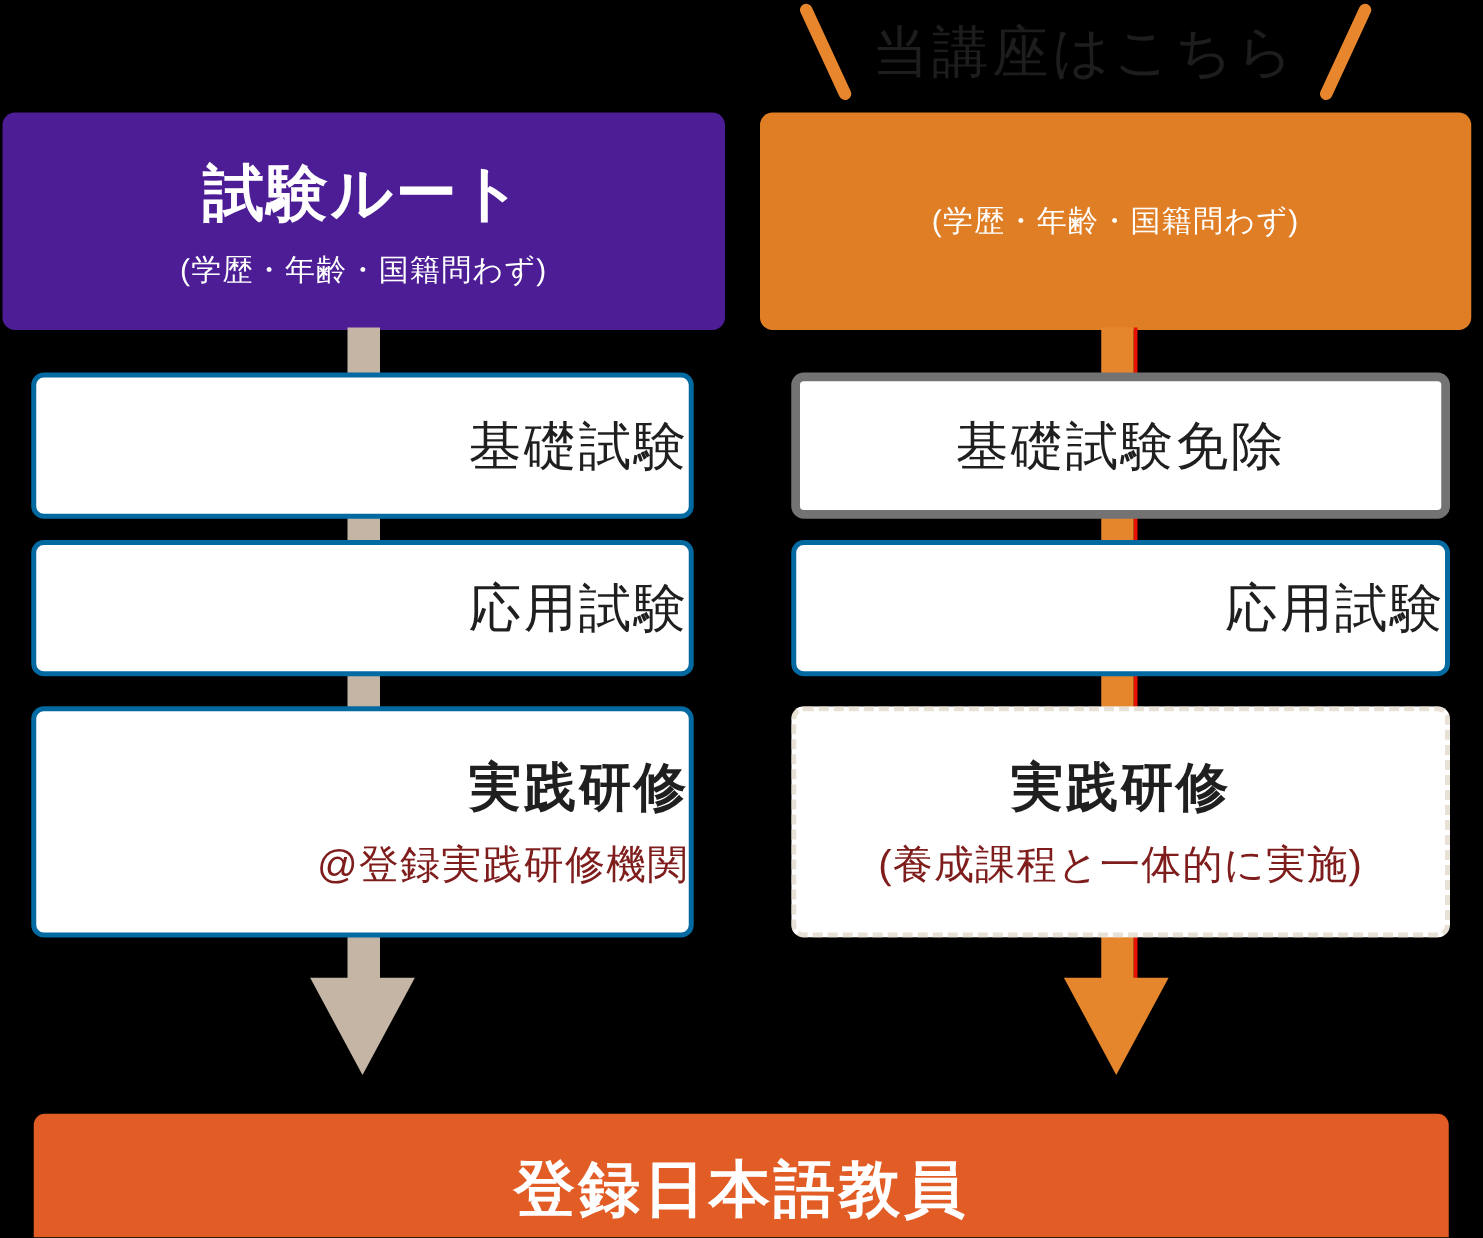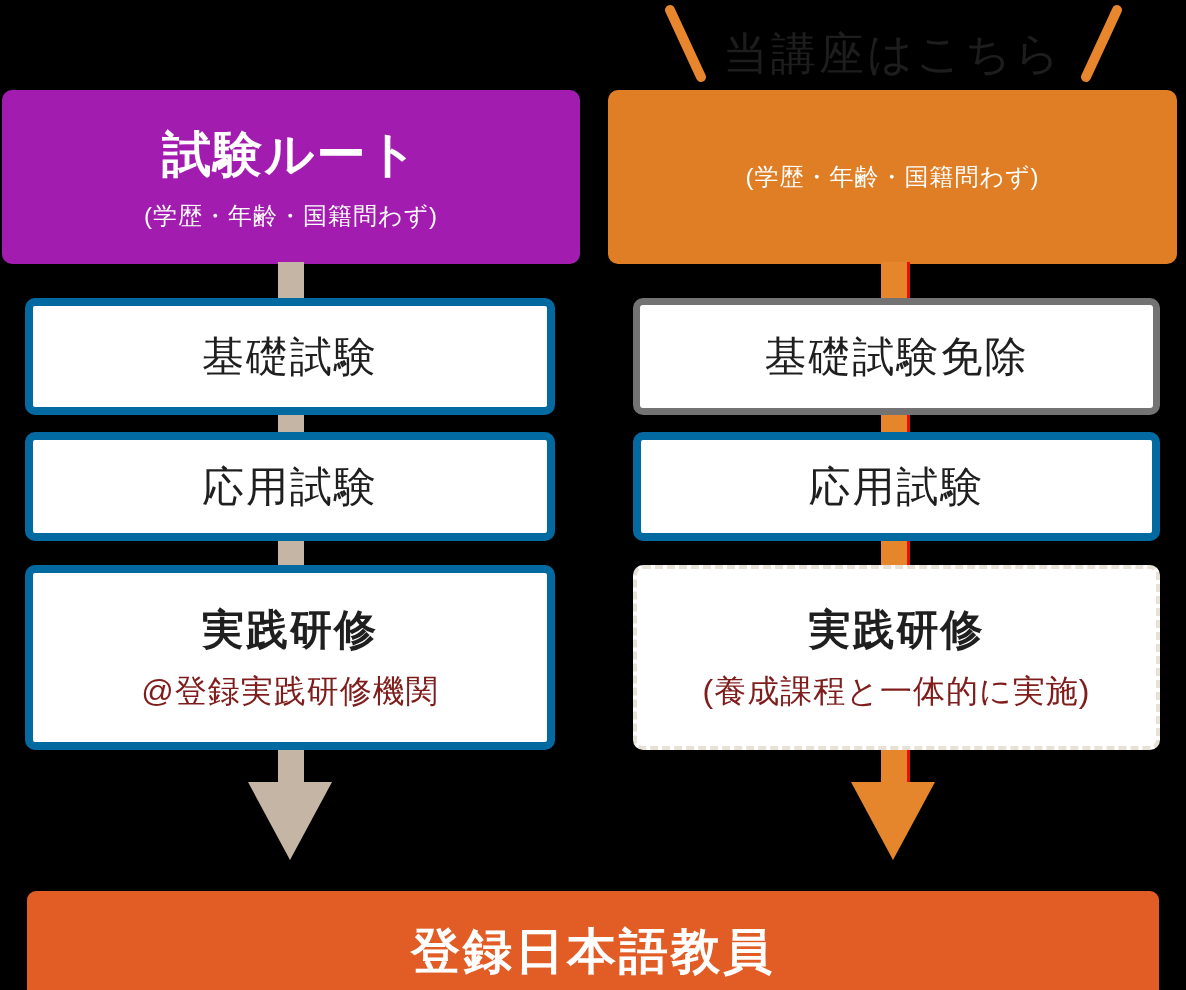--- a/index.html
+++ b/index.html
@@ -3,35 +3,35 @@
 <meta charset="utf-8">
 <style>
   html,body { margin:0; padding:0; background:#000; }
   .stage {
     position:relative; width:1186px; height:990px; background:#000000;
     overflow:hidden;
     font-family:"Liberation Sans","DejaVu Sans",sans-serif;
   }
   
   .top-banner {
-    position:absolute; left:600px; top:0; width:586px; height:84px;
-    display:flex; align-items:flex-end; justify-content:center; gap:16px;
+    position:absolute; left:575px; top:0; width:586px; height:84px;
+    display:flex; align-items:center; justify-content:center; gap:16px;
   }
   .top-banner-label {
     font-size:45px; font-weight:500; color:#1d1d1d; letter-spacing:3px;
     white-space:nowrap;
   }
   .slash { display:block; }
   
   .route-header {
     position:absolute; top:90px; height:174px; border-radius:10px;
     display:flex; flex-direction:column; align-items:center; justify-content:center;
     gap:12px; box-sizing:border-box;
   }
-  .route-header--exam  { left:2px;   width:578px; background:#a21caf;text-align:right; }
+  .route-header--exam  { left:2px;   width:578px; background:#4c1d95;text-align:right; }
   .route-header--train { left:608px; width:569px; background:#e07e26; }
   .route-title { font-size:49px; font-weight:700; color:#ffffff; letter-spacing:2px; white-space:nowrap; }
   .route-sub   { font-size:24px; font-weight:500; color:#ffffff; letter-spacing:1px; white-space:nowrap; }
   
   .shaft { position:absolute; top:262px; width:26px; height:528px; z-index:1; }
   .shaft--left  { left:278px; background:#c4b5a5; }
   .shaft--right { left:881px; background:#e5852c; }
   .shaft-red-edge { position:absolute; left:907px; top:262px; width:3px; height:528px; background:#e81000; z-index:1; }
   .arrowhead { position:absolute; top:782px; z-index:1; }
   .arrowhead--left  { left:248px; }
@@ -40,21 +40,21 @@
   .step {
     position:absolute; background:#ffffff; border-radius:10px; z-index:2;
     box-sizing:border-box;
     display:flex; flex-direction:column; align-items:center; justify-content:center;
   }
   .step--l { left:25px;  width:530px; }
   .step--r { left:633px; width:527px; }
   .step--row1 { top:298px; height:117px; }
   .step--row2 { top:432px; height:109px; }
   .step--row3 { top:565px; height:185px; }
-  .step--orange-border { border:8px solid #0369a1; }
+  .step--orange-border { border:4px solid #0369a1;align-items:flex-end; }
   .step--cream-border  { border:7px solid #737373; }
   .step--dashed-border { border:4px dashed #e7e1d6; }
   .step-title { font-size:42px; font-weight:500; color:#1f1f1f; letter-spacing:2px; white-space:nowrap; }
   .step--final .step-title { font-weight:700; }
   .step-sub { font-size:32px; font-weight:400; color:#7f1d1d; margin-top:12px; letter-spacing:1px; white-space:nowrap; }
   .step-sub:empty { display:none; }
   
   .result-bar {
     position:absolute; left:27px; top:891px; width:1132px; height:121px;
     background:#e25c26; border-radius:9px; z-index:2;

